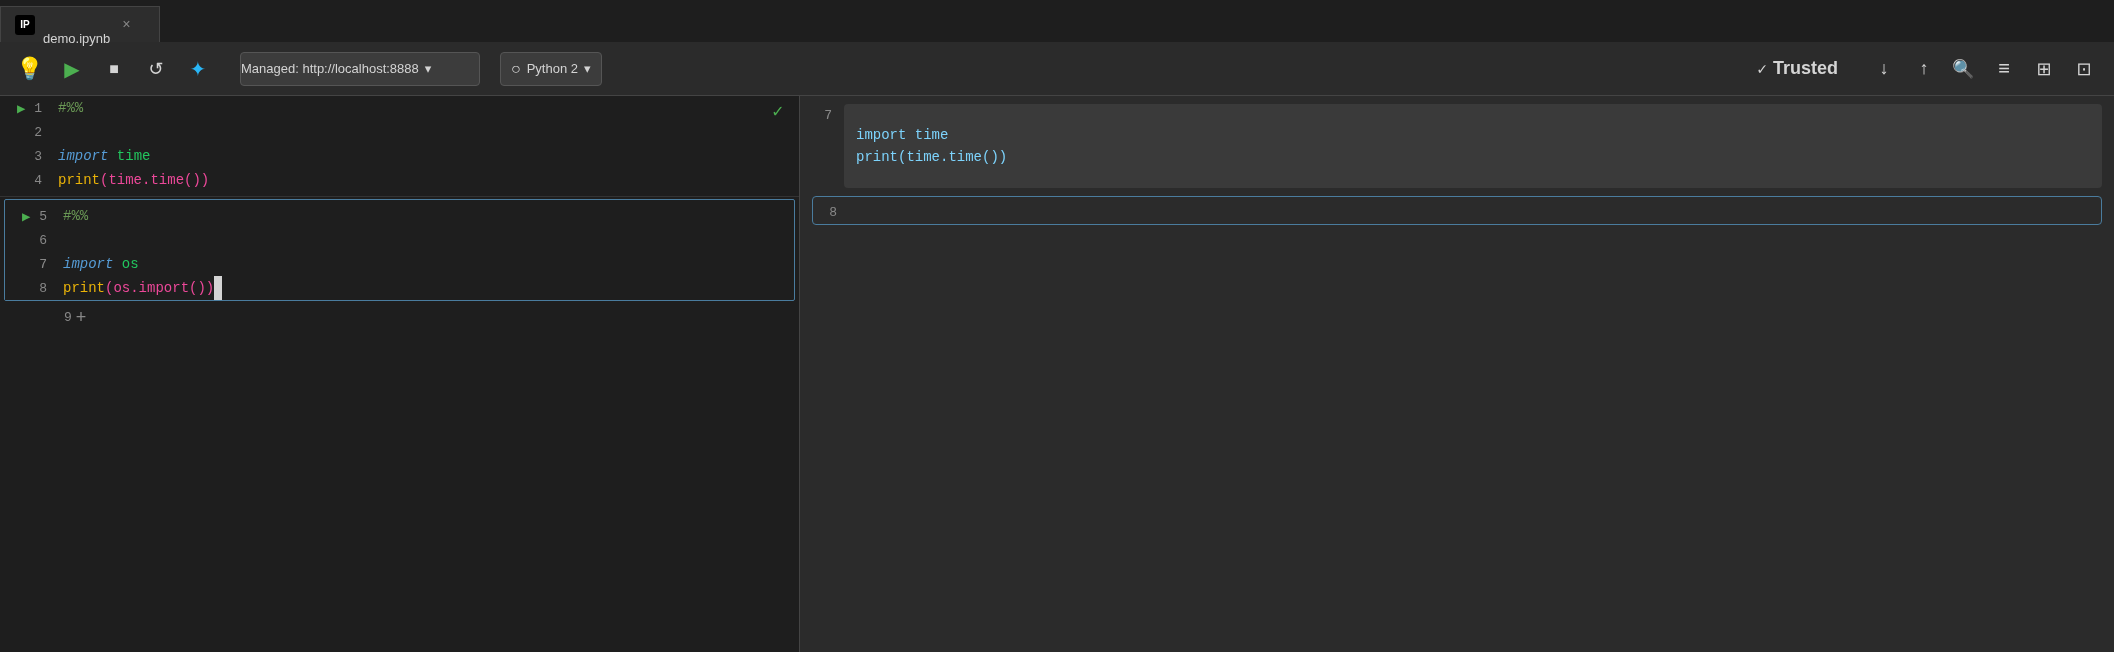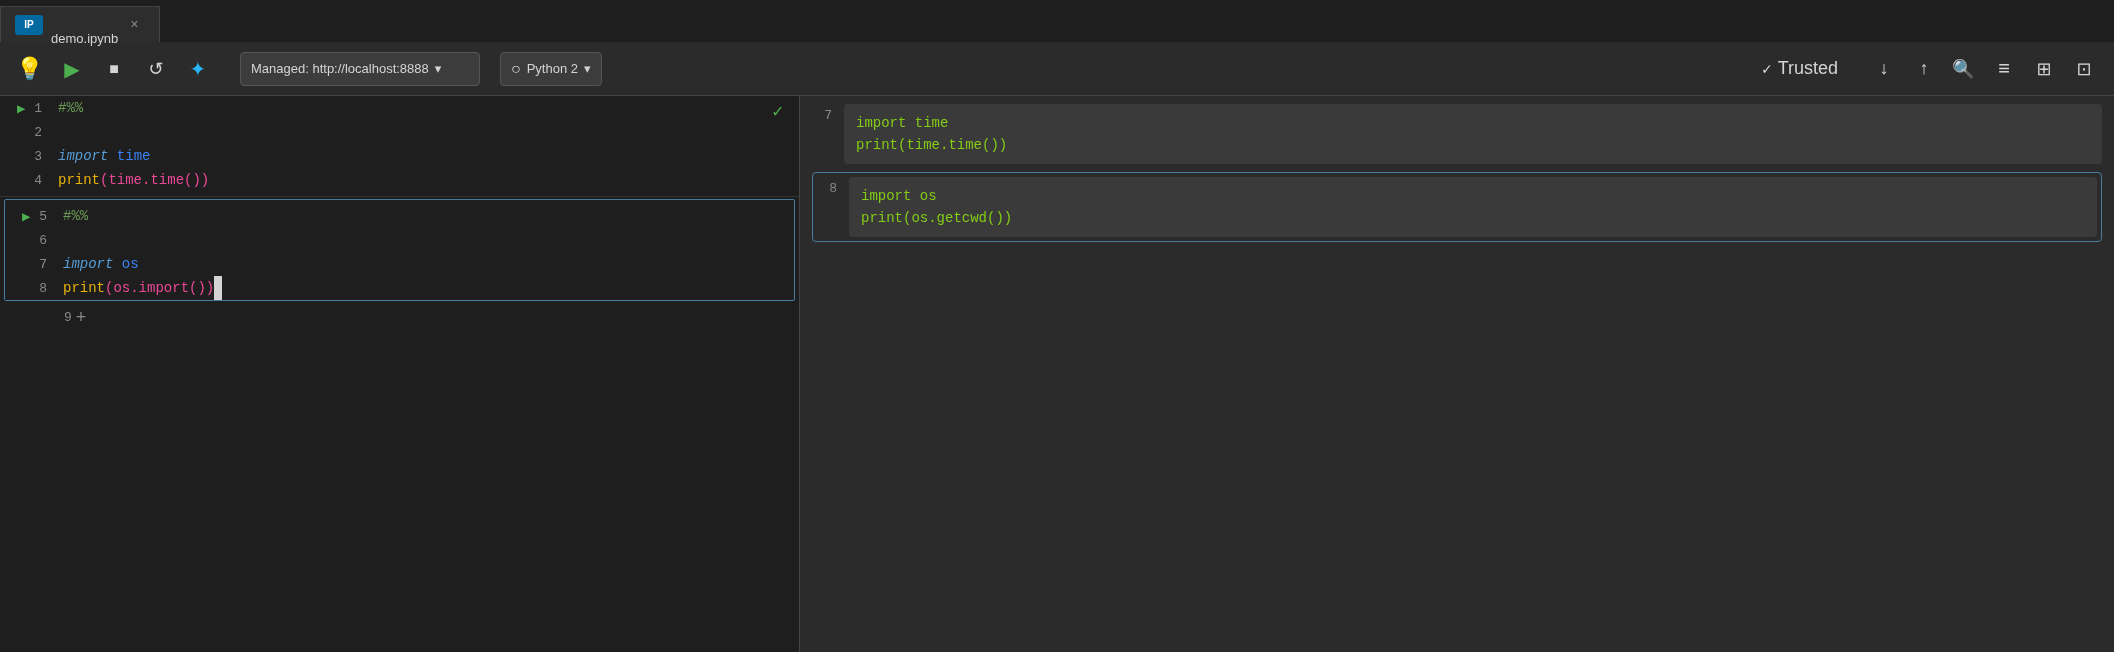--- a/index.html
+++ b/index.html
@@ -26,23 +26,23 @@
       background: #2d2d2d;
       border-top: 1px solid #444;
       border-right: 1px solid #444;
       border-left: 1px solid #444;
       height: 36px;
       padding: 0 14px;
       gap: 8px;
       min-width: 160px;
     }
     .tab-icon {
-      width: 28px;
+      width: 20px;
       height: 20px;
-      background: #0369a1;
+      background: #000000;
       border-radius: 3px;
       display: flex;
       align-items: center;
       justify-content: center;
       font-size: 10px;
       color: white;
       font-weight: bold;
       font-family: sans-serif;
     }
     .tab-title {
@@ -99,21 +99,21 @@
       font-family: sans-serif;
       height: 34px;
     }
 
     .server-selector {
       display: flex;
       align-items: center;
       background: #3c3c3c;
       border: 1px solid #555;
       border-radius: 4px;
-      padding: 4px 10px;
+      padding: 4px 0;
       gap: 6px;
       cursor: pointer;
       color: #d4d4d4;
       font-size: 13px;
       font-family: sans-serif;
       height: 34px;
       min-width: 240px;
     }
 
     .toolbar-spacer { flex: 1; }
@@ -124,21 +124,21 @@
       gap: 6px;
     }
     .trusted-check {
       color: #d4d4d4;
       font-size: 16px;
     }
     .trusted-label {
       color: #d4d4d4;
       font-size: 18px;
       font-family: sans-serif;
-      font-weight: 400;
+      font-weight: 700;
       text-align: right;
     }
     .toolbar-right-btns {
       display: flex;
       align-items: center;
       gap: 4px;
     }
 
     
     .main-area {
@@ -203,21 +203,21 @@
       display: flex;
       align-items: center;
       white-space: pre;
     }
 
     
     .kw { color: #569cd6; font-style: italic; } 
     .fn { color: #eab308; }
     .comment { color: #6a9955; }
     .punc { color: #ec4899; }
-    .mod { color: #3b82f6; }
+    .mod { color: #22c55e; }
 
     .cell-check-mark {
       position: absolute;
       top: 4px;
       right: 16px;
       color: #4caf50;
       font-size: 18px;
     }
 
     .add-cell-row {
@@ -256,24 +256,24 @@
       min-width: 20px;
       padding-top: 4px;
       text-align: right;
     }
     .output-content {
       flex: 1;
     }
     .output-code-block {
       background: #3a3a3a;
       border-radius: 4px;
-      padding: 8px 12px;
+      padding: 20px 12px;
       font-size: 14px;
       line-height: 22px;
-      color: #84cc16;
+      color: #7dd3fc;
       font-family: 'Courier New', monospace;
     }
     .output-result {
       padding: 6px 0 2px 2px;
       font-size: 14px;
       color: #d4d4d4;
       font-family: 'Courier New', monospace;
     }
 
     .output-cell-active {
@@ -409,20 +409,19 @@
         <div class="output-content">
           <div class="output-code-block">import time<br>print(time.time())</div>
         </div>
       </div>
     </div>
 
     <div class="output-cell output-cell-active">
       <div class="output-cell-inner">
         <div class="output-line-num">8</div>
         <div class="output-content">
-          <div class="output-code-block">import os<br>print(os.getcwd())</div>
         </div>
       </div>
     </div>
 
   </div>
 
 </div>
 
 </body></html>

